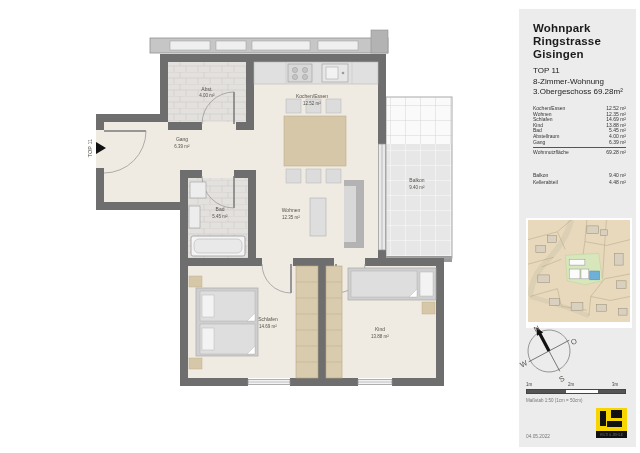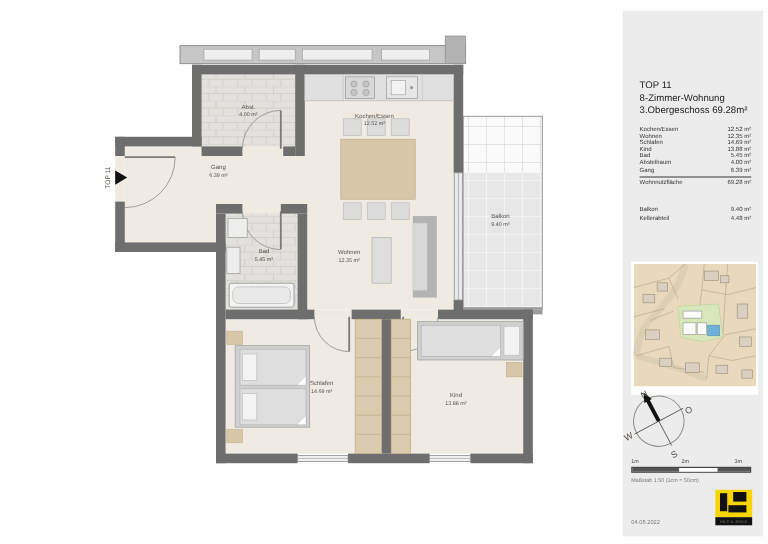--- a/index.html
+++ b/index.html
@@ -211,20 +211,25 @@
 
   <g>
     <polygon points="96,142 106,148 96,154" fill="#111111"></polygon>
     <text x="92" y="148" font-size="5.5" fill="#222" text-anchor="middle" transform="rotate(-90 92 148)">TOP 11</text>
   </g>
 </svg>
 </div>
 
 <div class="sidebar">
 
+  <div class="sb-title">
+    <div>Wohnpark</div>
+    <div>Ringstrasse</div>
+    <div>Gisingen</div>
+  </div>
 
   <div class="sb-sub">
     <div>TOP 11</div>
     <div>8-Zimmer-Wohnung</div>
     <div>3.Obergeschoss 69.28m²</div>
   </div>
 
   <div class="sb-table">
     <div class="row">
         <span>Kochen/Essen</span>

